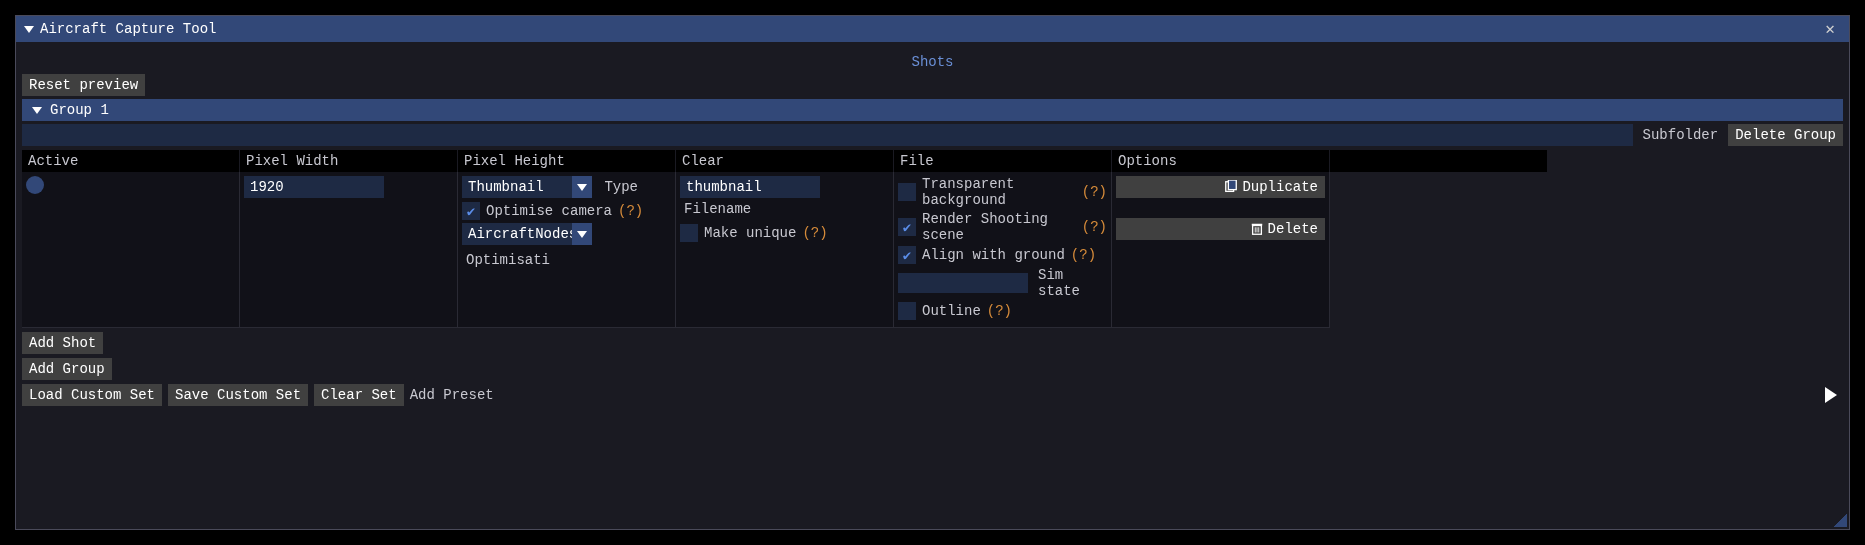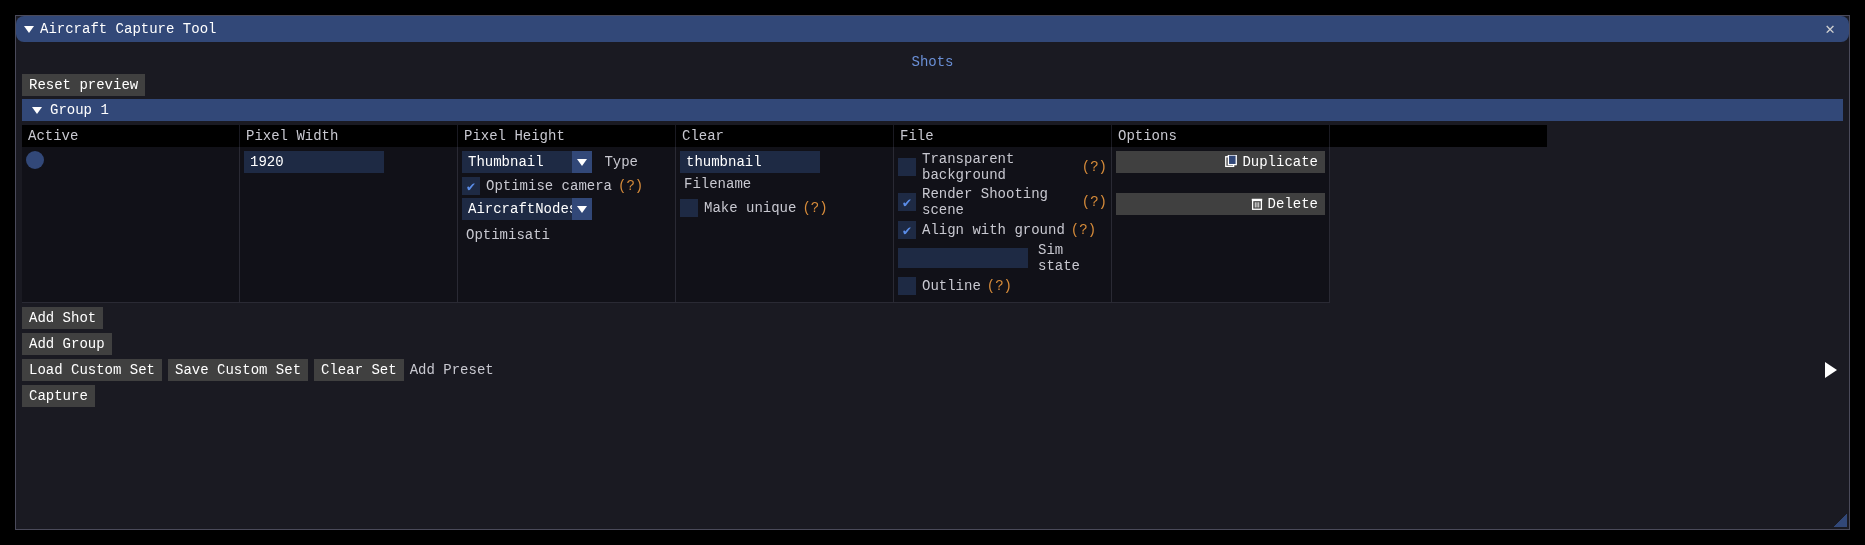--- a/index.html
+++ b/index.html
@@ -19,21 +19,20 @@
     height: 100%;
     position: relative;
   }
   .titlebar {
     background: #324878;
     color: #fff;
     padding: 3px 8px;
     display: flex;
     align-items: center;
     justify-content: space-between;
-    border-radius: 8px;
   }
   .titlebar-left { display: flex; align-items: center; gap: 6px; }
   .tri-down {
     display: inline-block;
     width: 0; height: 0;
     border-left: 5px solid transparent;
     border-right: 5px solid transparent;
     border-top: 7px solid #fff;
   }
   .close-x {
@@ -222,20 +221,25 @@
 
     <div class="section-label">Shots</div>
 
     <button class="btn">Reset preview</button>
 
     <div class="group-header">
       <span class="tri-down"></span>
       <span>Group 1</span>
     </div>
 
+    <div class="group-sub">
+      <input class="subfolder-input" value="" style="">
+      <span class="subfolder-label">Subfolder</span>
+      <button class="btn">Delete Group</button>
+    </div>
 
     <div class="grid">
       <div class="grid-head">Active</div>
       <div class="grid-head">Pixel Width</div>
       <div class="grid-head">Pixel Height</div>
       <div class="grid-head">Clear</div>
       <div class="grid-head">File</div>
       <div class="grid-head">Options</div>
       <div class="grid-head"></div>
 
@@ -348,20 +352,17 @@
     </div>
     <div class="footer-row footer-spread">
       <div style="display:flex; gap:6px; align-items:center;">
         <button class="btn">Load Custom Set</button>
         <button class="btn">Save Custom Set</button>
         <button class="btn">Clear Set</button>
         <span>Add Preset</span>
       </div>
       <span class="play-tri"></span>
     </div>
-    <div class="footer-row">
-      <button class="btn">Capture</button>
-    </div>
 
   </div>
 
   <div class="resize-grip"></div>
 </div>
 
 </body></html>

